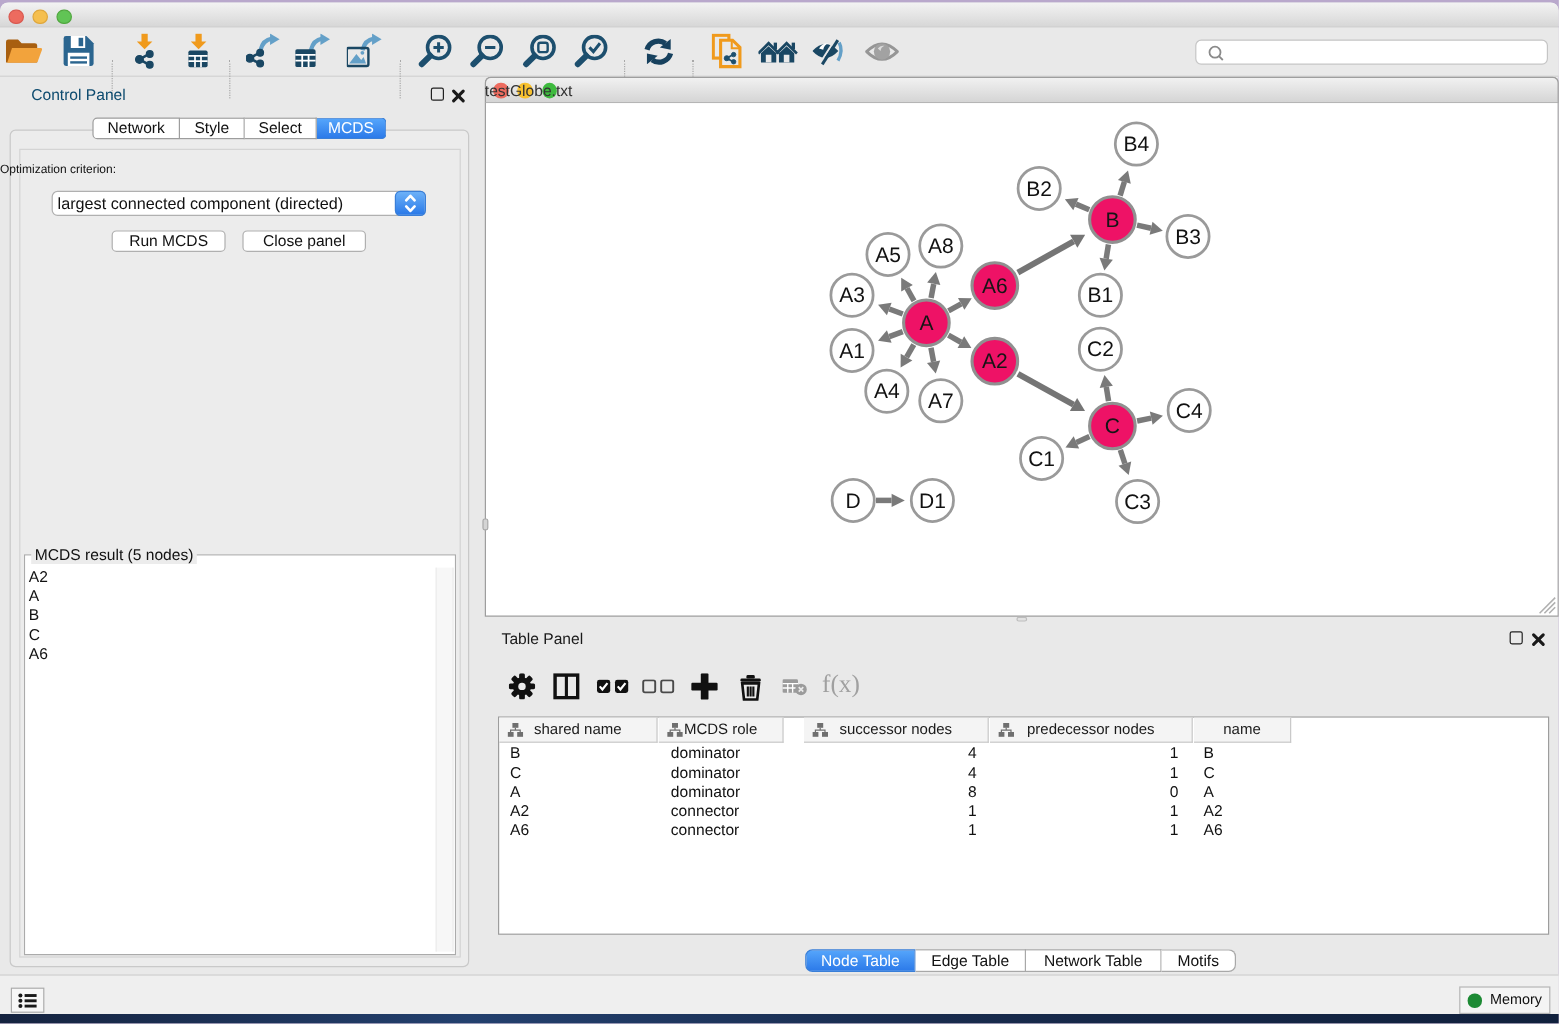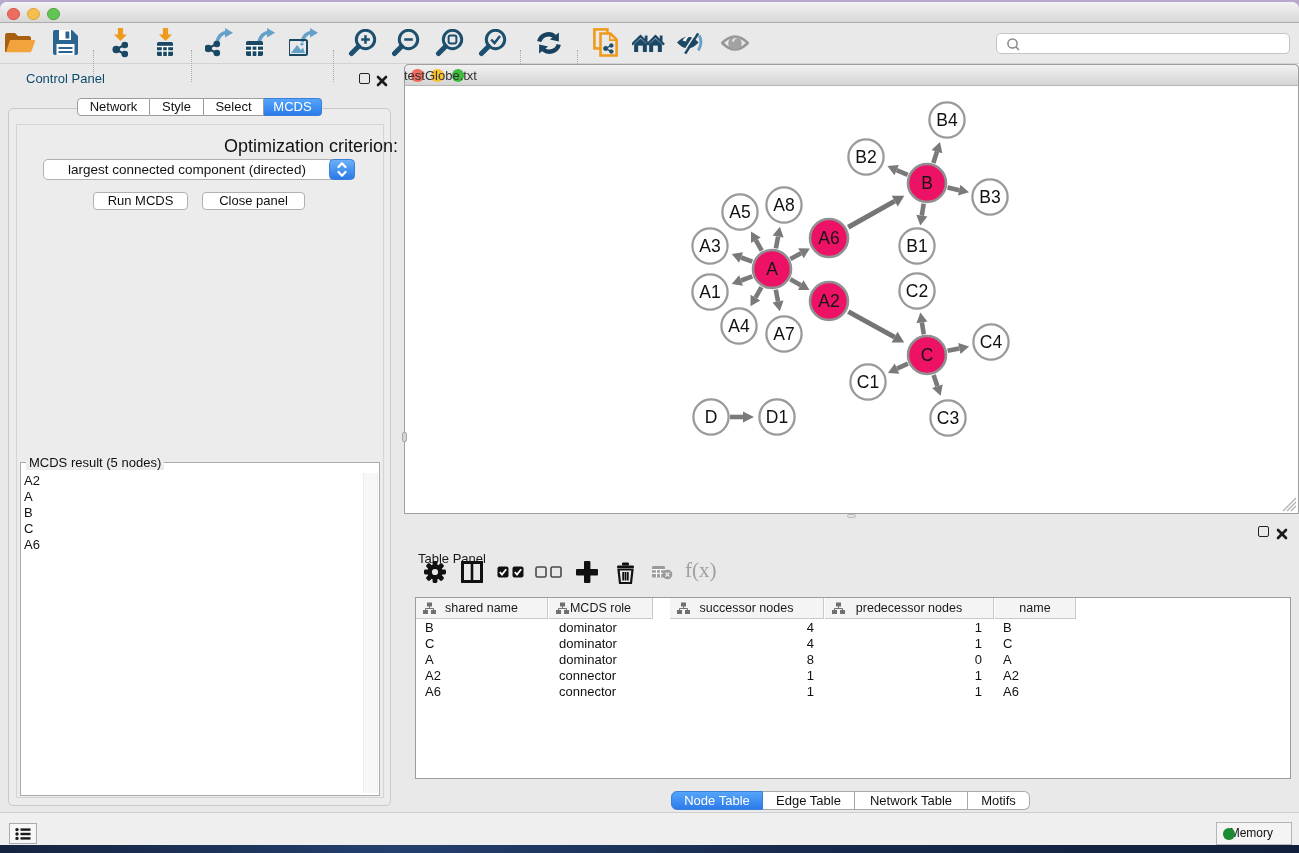--- a/index.html
+++ b/index.html
@@ -8,40 +8,40 @@
 .tl{position:absolute;width:12.5px;height:12.5px;border-radius:50%;top:5.5px}
 #wtitle{position:absolute;top:4px;width:100%;text-align:center;font-size:13px;color:#3c3c3c}
 #toolbar{position:absolute;left:0;top:23px;width:1299px;height:41px;background:#e9e9e9;border-bottom:1px solid #d2d2d2}
 .tsep{position:absolute;top:27px;height:32px;width:0;border-left:1px dotted #a8a8a8}
 #search{position:absolute;left:996px;top:33px;width:294px;height:21px;background:#fff;border:1px solid #c5c5c5;border-radius:5px}
 #cptitle{position:absolute;left:26px;top:71px;font-size:13px;color:#0c4a6e}
 .fbtn{position:absolute;top:73px;width:11px;height:11px;border:1.6px solid #222;border-radius:2px}
 #cpbox{position:absolute;left:8px;top:108px;width:383px;height:698px;border:1px solid #c9c9c9;border-radius:5px;background:#ececec}
 #cpinner{position:absolute;left:16px;top:124px;width:368px;height:674px;border:1px solid #d4d4d4;background:#ececec}
 .tab{position:absolute;top:98px;height:18px;border:1px solid #9d9d9d;background:#fff;font-size:13px;color:#111;text-align:center;line-height:16px}
-#optlab{position:absolute;left:0;top:136px;width:398px;text-align:right;font-size:18px;color:#111}
-#combo{position:absolute;left:43px;top:159px;width:312px;height:21px;background:#fff;border:1px solid #b0b0b0;border-radius:5px;font-size:13.5px;color:#111;line-height:19px;padding-left:24px}
+#optlab{position:absolute;left:0;top:136px;width:398px;text-align:left;font-size:10px;color:#111}
+#combo{position:absolute;left:43px;top:159px;width:312px;height:21px;background:#fff;border:1px solid #b0b0b0;border-radius:5px;font-size:13.5px;color:#111;line-height:19px;padding-left:4px}
 #spin{position:absolute;left:329px;top:159px;width:26px;height:21px;border-radius:4.5px;background:linear-gradient(#6cb1f8,#2a79e8);border:1px solid #3a7fd8}
 .btn{position:absolute;top:192px;height:18px;background:#fff;border:1px solid #b0b0b0;border-radius:4px;font-size:13px;color:#111;text-align:center;line-height:16px}
 #grp{position:absolute;left:20px;top:462px;width:360px;height:334px;border:1px solid #ababab}
 #grplab{position:absolute;left:26px;top:455px;background:#ececec;padding:0 3px;font-size:13px;color:#111}
 #mlist{position:absolute;left:21px;top:463px;width:358px;height:332px;background:#fff;font-size:13px;color:#111;line-height:16px;padding:10px 0 0 3px}
 #msb{position:absolute;left:363px;top:473px;width:15px;height:320px;background:#f7f7f7;border-left:1px solid #ececec;border-right:1px solid #ececec}
 #gwin{position:absolute;left:404px;top:64px;width:895px;height:450px;background:#fff;border:1px solid #9e9e9e;border-radius:5px 5px 0 0}
 #gtbar{position:absolute;left:404px;top:64px;width:895px;height:22px;background:linear-gradient(#f1f1f1,#d5d5d5);border:1px solid #9e9e9e;border-bottom:1px solid #b5b5b5;border-radius:5px 5px 0 0}
 #gtitle{position:absolute;left:404px;top:68px;width:895px;text-align:left;font-size:13px;color:#333}
-#tptitle{position:absolute;left:418px;top:551px;font-size:13px;color:#1a1a1a}
+#tptitle{position:absolute;left:418px;top:525px;font-size:13px;color:#1a1a1a}
 #fx{position:absolute;left:685px;top:558px;font-family:'Liberation Serif',serif;font-size:21px;color:#a0a0a0}
 #tbl{position:absolute;left:415px;top:597px;width:876px;height:182px;background:#fff;border:1px solid #9d9d9d}
 .hc{position:absolute;top:598px;height:21px;background:#f4f4f4;border-right:1px solid #c9c9c9;border-bottom:1px solid #c9c9c9;font-size:12.5px;color:#1a1a1a;text-align:center;line-height:21px}
 .cell{position:absolute;height:16px;font-size:13px;color:#111;line-height:16px}
 .btab{position:absolute;top:791px;height:19px;border:1px solid #a8a8a8;background:#fff;font-size:13px;color:#111;text-align:center;line-height:17px}
 #sbar{position:absolute;left:0;top:812px;width:1299px;height:33px;background:#efefef;border-top:1px solid #cecece}
 #lbtn{position:absolute;left:9px;top:823px;width:28px;height:21px;background:#f7f7f7;border:1px solid #ababab}
-#membtn{position:absolute;left:1216px;top:822px;width:76px;height:23px;background:#f4f4f4;border:1px solid #b5b5b5;font-size:12px;color:#111;text-align:right;line-height:21px;padding-right:18px}
+#membtn{position:absolute;left:1216px;top:822px;width:76px;height:23px;background:#f4f4f4;border:1px solid #b5b5b5;font-size:12px;color:#111;text-align:right;line-height:21px;padding-right:6px}
 </style></head>
 <body>
 <div id="app"></div>
 <div id="desk"></div>
 <div id="titlebar">
     <div class="tl" style="left:7px;background:#ed6b5f;border:0.5px solid #d95950"></div>
     <div class="tl" style="left:27px;background:#f5bf4f;border:0.5px solid #dfa73c"></div>
     <div class="tl" style="left:47px;background:#61c455;border:0.5px solid #51a73f"></div>
   </div>
 <div id="toolbar">

